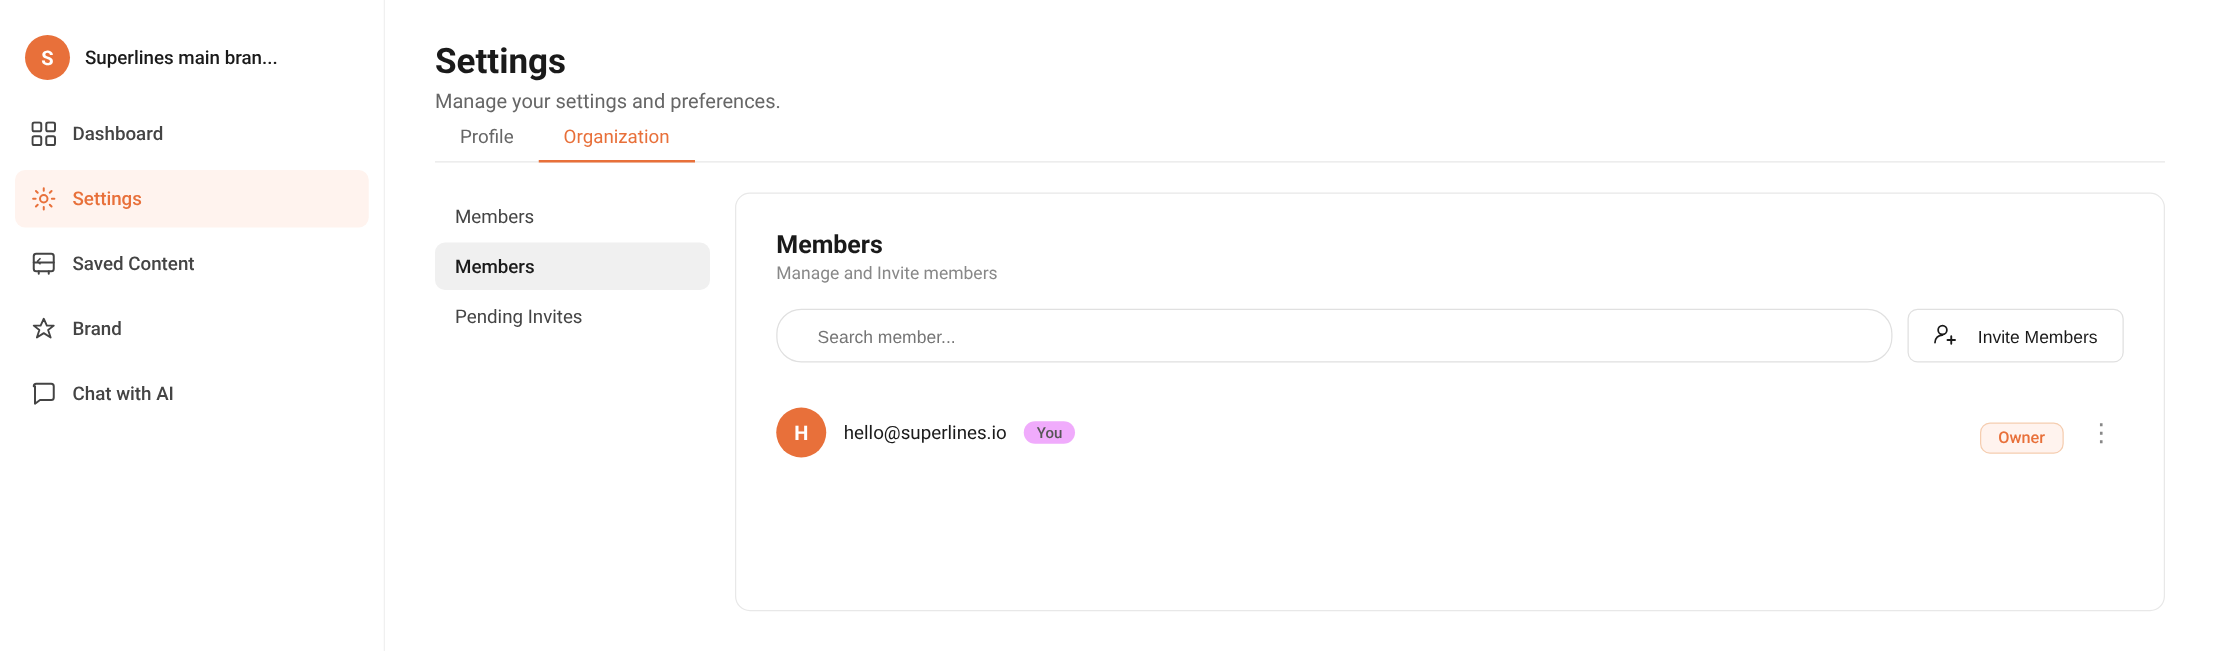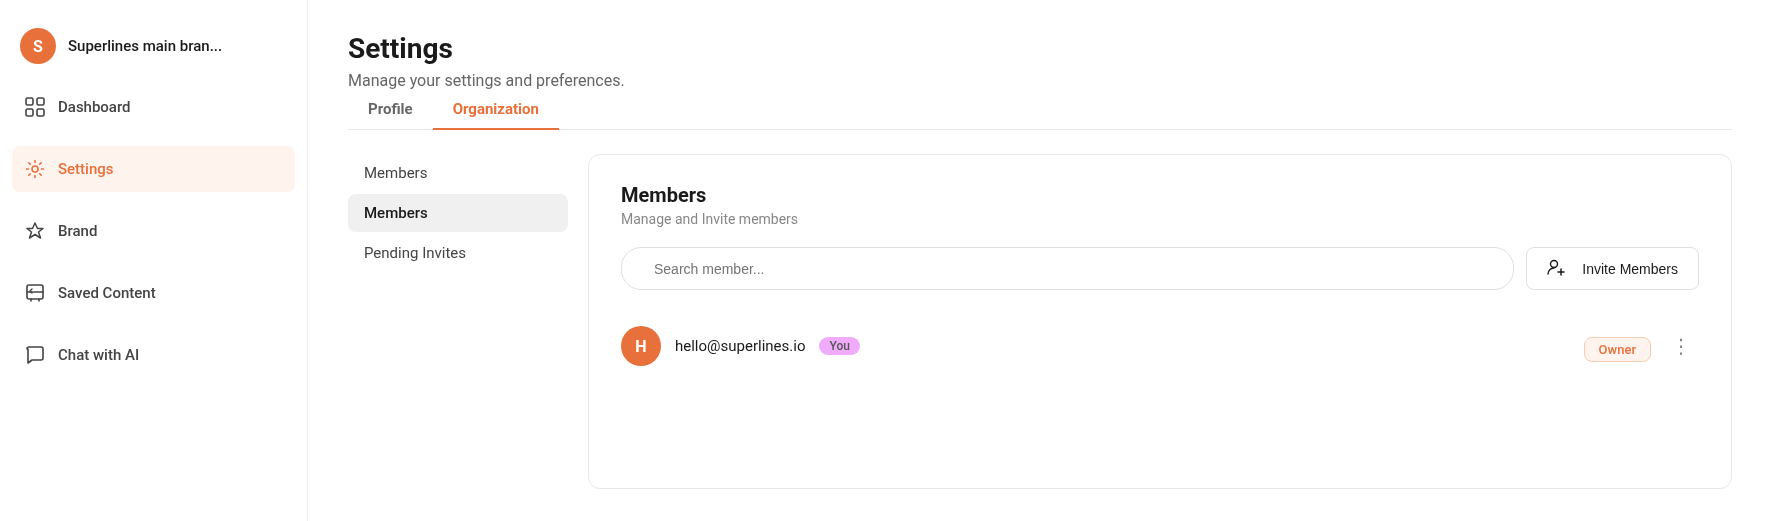--- a/index.html
+++ b/index.html
@@ -53,21 +53,21 @@
       color: #1a1a1a;
       white-space: nowrap;
       overflow: hidden;
       text-overflow: ellipsis;
       max-width: 200px;
     }
 
     .sidebar-nav {
       display: flex;
       flex-direction: column;
-      gap: 16px;
+      gap: 6px;
       padding: 0 12px;
     }
 
     .sidebar-item {
       display: flex;
       align-items: center;
       gap: 12px;
       padding: 12px 12px;
       border-radius: 8px;
       cursor: pointer;
@@ -117,21 +117,21 @@
     .tabs {
       display: flex;
       gap: 0;
       border-bottom: 1px solid #e8e8e8;
       margin-bottom: 24px;
     }
 
     .tab {
       padding: 10px 20px;
       font-size: 15px;
-      font-weight: 700;
+      font-weight: 400;
       color: #666;
       cursor: pointer;
       border-bottom: 2px solid transparent;
       margin-bottom: -1px;
       text-align: center;
     }
 
     .tab.active {
       color: #e8703a;
       border-bottom: 2px solid #e8703a;
@@ -317,35 +317,35 @@
           <circle cx="10" cy="10" r="3" stroke="#e8703a" stroke-width="1.6"></circle>
           <path d="M10 1.5v2M10 16.5v2M1.5 10h2M16.5 10h2M3.75 3.75l1.42 1.42M14.83 14.83l1.42 1.42M3.75 16.25l1.42-1.42M14.83 5.17l1.42-1.42" stroke="#e8703a" stroke-width="1.6" stroke-linecap="round"></path>
         </svg>
       </span>
       <span>Settings</span>
     </div>
 
     <div class="sidebar-item">
       <span class="sidebar-icon">
         <svg width="20" height="20" viewBox="0 0 20 20" fill="none" xmlns="http://www.w3.org/2000/svg">
-          <path d="M10 2L12.5 7.5H18L13.5 11L15.5 17L10 13.5L4.5 17L6.5 11L2 7.5H7.5L10 2Z" stroke="#444" stroke-width="1.5" stroke-linejoin="round"></path>
-        </svg>
-      </span>
-      <span>Brand</span>
-    </div>
-
-    <div class="sidebar-item">
-      <span class="sidebar-icon">
-        <svg width="20" height="20" viewBox="0 0 20 20" fill="none" xmlns="http://www.w3.org/2000/svg">
           <rect x="2" y="2" width="16" height="14" rx="2" stroke="#444" stroke-width="1.6"></rect>
           <path d="M6 16v2M14 16v2M2 9h16" stroke="#444" stroke-width="1.6" stroke-linecap="round"></path>
           <path d="M7 6l-2 2 2 2" stroke="#444" stroke-width="1.4" stroke-linecap="round" stroke-linejoin="round"></path>
         </svg>
       </span>
       <span>Saved Content</span>
+    </div>
+
+    <div class="sidebar-item">
+      <span class="sidebar-icon">
+        <svg width="20" height="20" viewBox="0 0 20 20" fill="none" xmlns="http://www.w3.org/2000/svg">
+          <path d="M10 2L12.5 7.5H18L13.5 11L15.5 17L10 13.5L4.5 17L6.5 11L2 7.5H7.5L10 2Z" stroke="#444" stroke-width="1.5" stroke-linejoin="round"></path>
+        </svg>
+      </span>
+      <span>Brand</span>
     </div>
 
     <div class="sidebar-item">
       <span class="sidebar-icon">
         <svg width="20" height="20" viewBox="0 0 20 20" fill="none" xmlns="http://www.w3.org/2000/svg">
           <path d="M2 4a2 2 0 012-2h12a2 2 0 012 2v9a2 2 0 01-2 2H7l-4 3V4z" stroke="#444" stroke-width="1.6" stroke-linejoin="round"></path>
         </svg>
       </span>
       <span>Chat with AI</span>
     </div>

